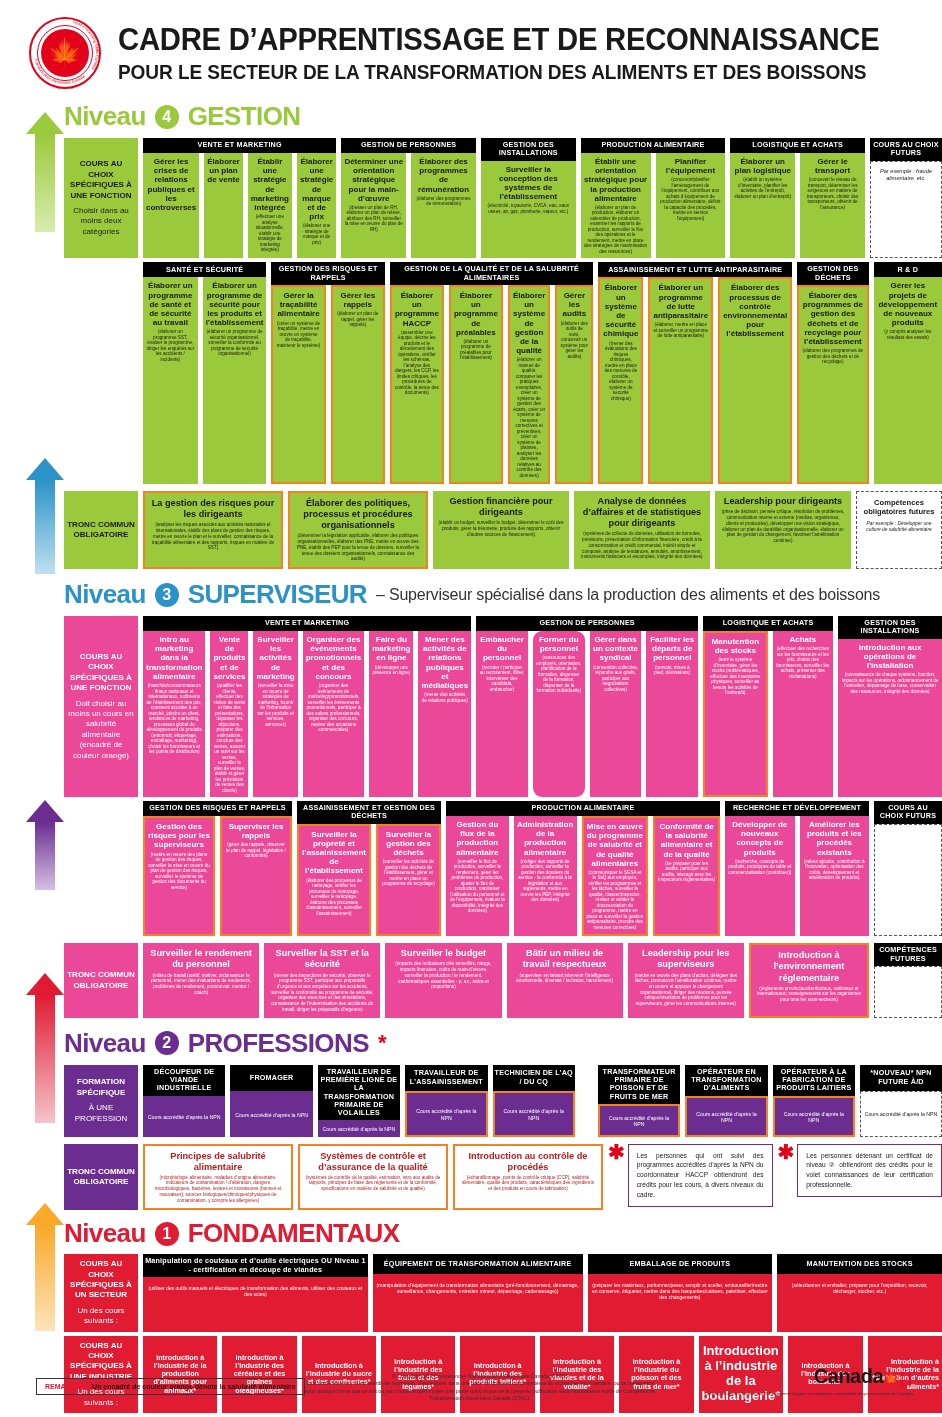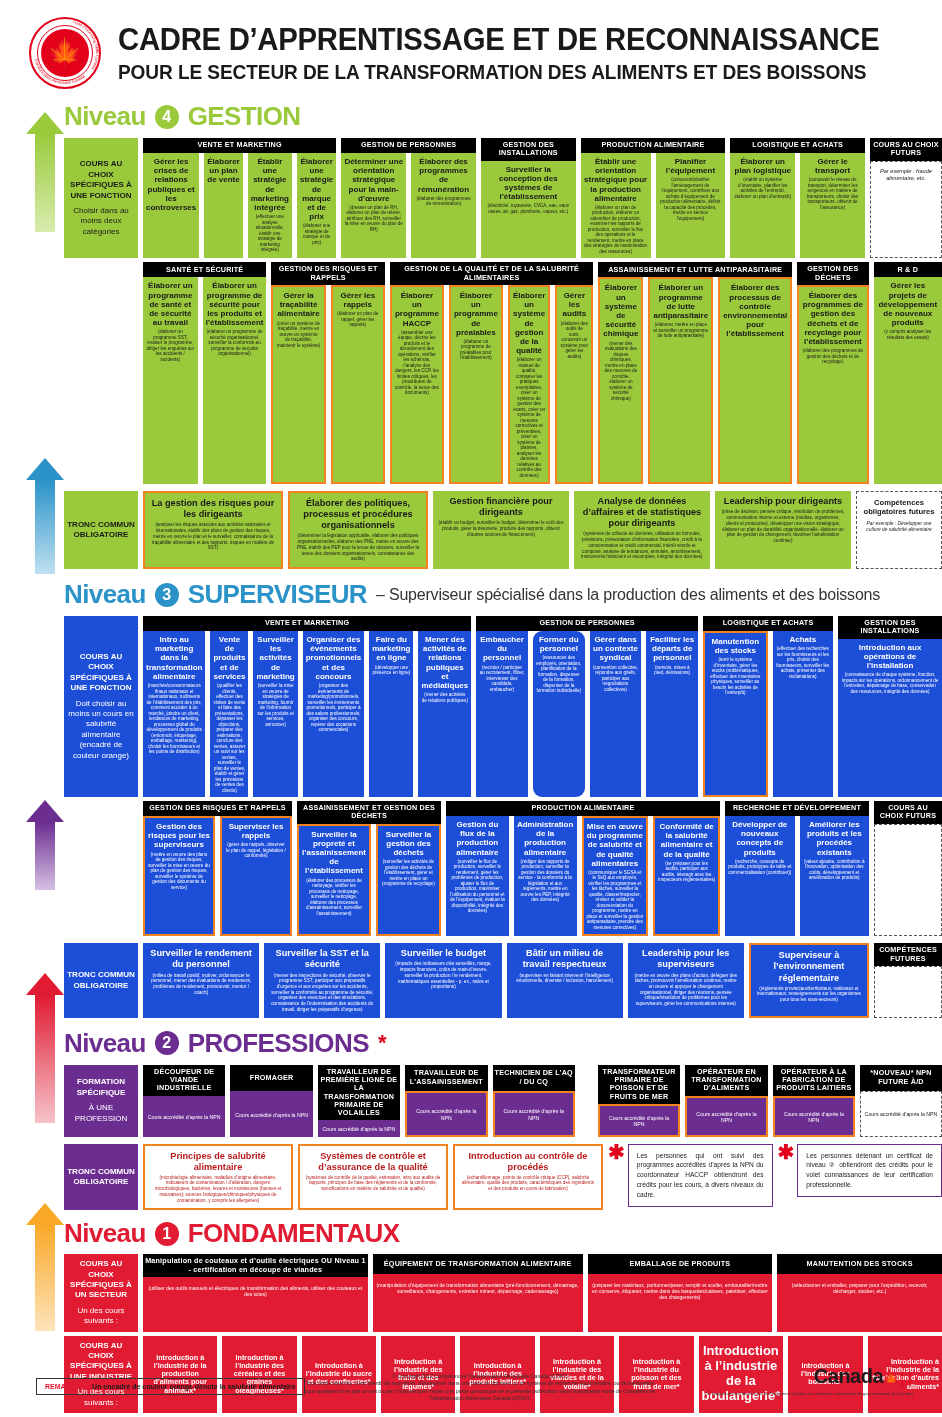--- a/index.html
+++ b/index.html
@@ -82,21 +82,21 @@
   .label-card {
     text-align:center; display:flex; flex-direction:column;
     align-items:center; justify-content:center; padding:5px 3px;
     font-size:8px; font-weight:700; line-height:1.3;
   }
   .label-card .sub { font-weight:400; font-size:8px; margin-top:5px; }
   .dashed { border:1.4px dashed #555; background:#fff; }
 
   
   .g4 { background:#9ACA3C; color:#1a1a1a; }
-  .g3 { background:#1d4ed8; color:#ffffff; }
+  .g3 { background:#ec4899; color:#ffffff; }
   .g2 { background:#6C2D91; color:#ffffff; }
   .g1 { background:#E01B32; color:#ffffff; }
   .ob { border:2px solid #F58220; }
   .ob-orange-w { border:2px solid #F58220; background:#fff; color:#b91c1c; }
 
   .tc-row { display:flex; gap:5px; margin-top:7px; align-items:stretch; }
   .wide-card {
     flex:1; text-align:center; padding:5px 5px; line-height:1.2;
   }
   .wide-card .t { font-size:9.2px; font-weight:600; }
@@ -532,21 +532,21 @@
         </div>
         <div class="wide-card g3">
           <div class="t">Bâtir un milieu de travail respectueux</div>
           <span class="d">(superviser en faisant intervenir l’intelligence émotionnelle, diversité / inclusion, harcèlement)</span>
         </div>
         <div class="wide-card g3">
           <div class="t">Leadership pour les superviseurs</div>
           <span class="d">(mettre en œuvre des plans d’action, déléguer des tâches, promouvoir l’amélioration continue, mettre en œuvre et appuyer le changement organisationnel, diriger des réunions, pensée critique/résolution de problèmes pour les superviseurs, gérer les communications internes)</span>
         </div>
         <div class="wide-card g3 ob">
-          <div class="t">Superviseur à l’environnement réglementaire</div>
+          <div class="t">Introduction à l’environnement réglementaire</div>
           <span class="d">(règlements provinciaux/territoriaux, nationaux et internationaux; renseignements sur les organismes pour tous les sous-secteurs)</span>
         </div>
         <div class="group" style="flex: 0 0 68px;">
           <div class="group-hdr">COMPÉTENCES FUTURES</div>
           <div class="dashed" style="flex: 1 1 0%;"></div>
         </div>
       </div>
   </div>
 
   <div class="arrow" style="left:26px; top:800px; height:90px;">

